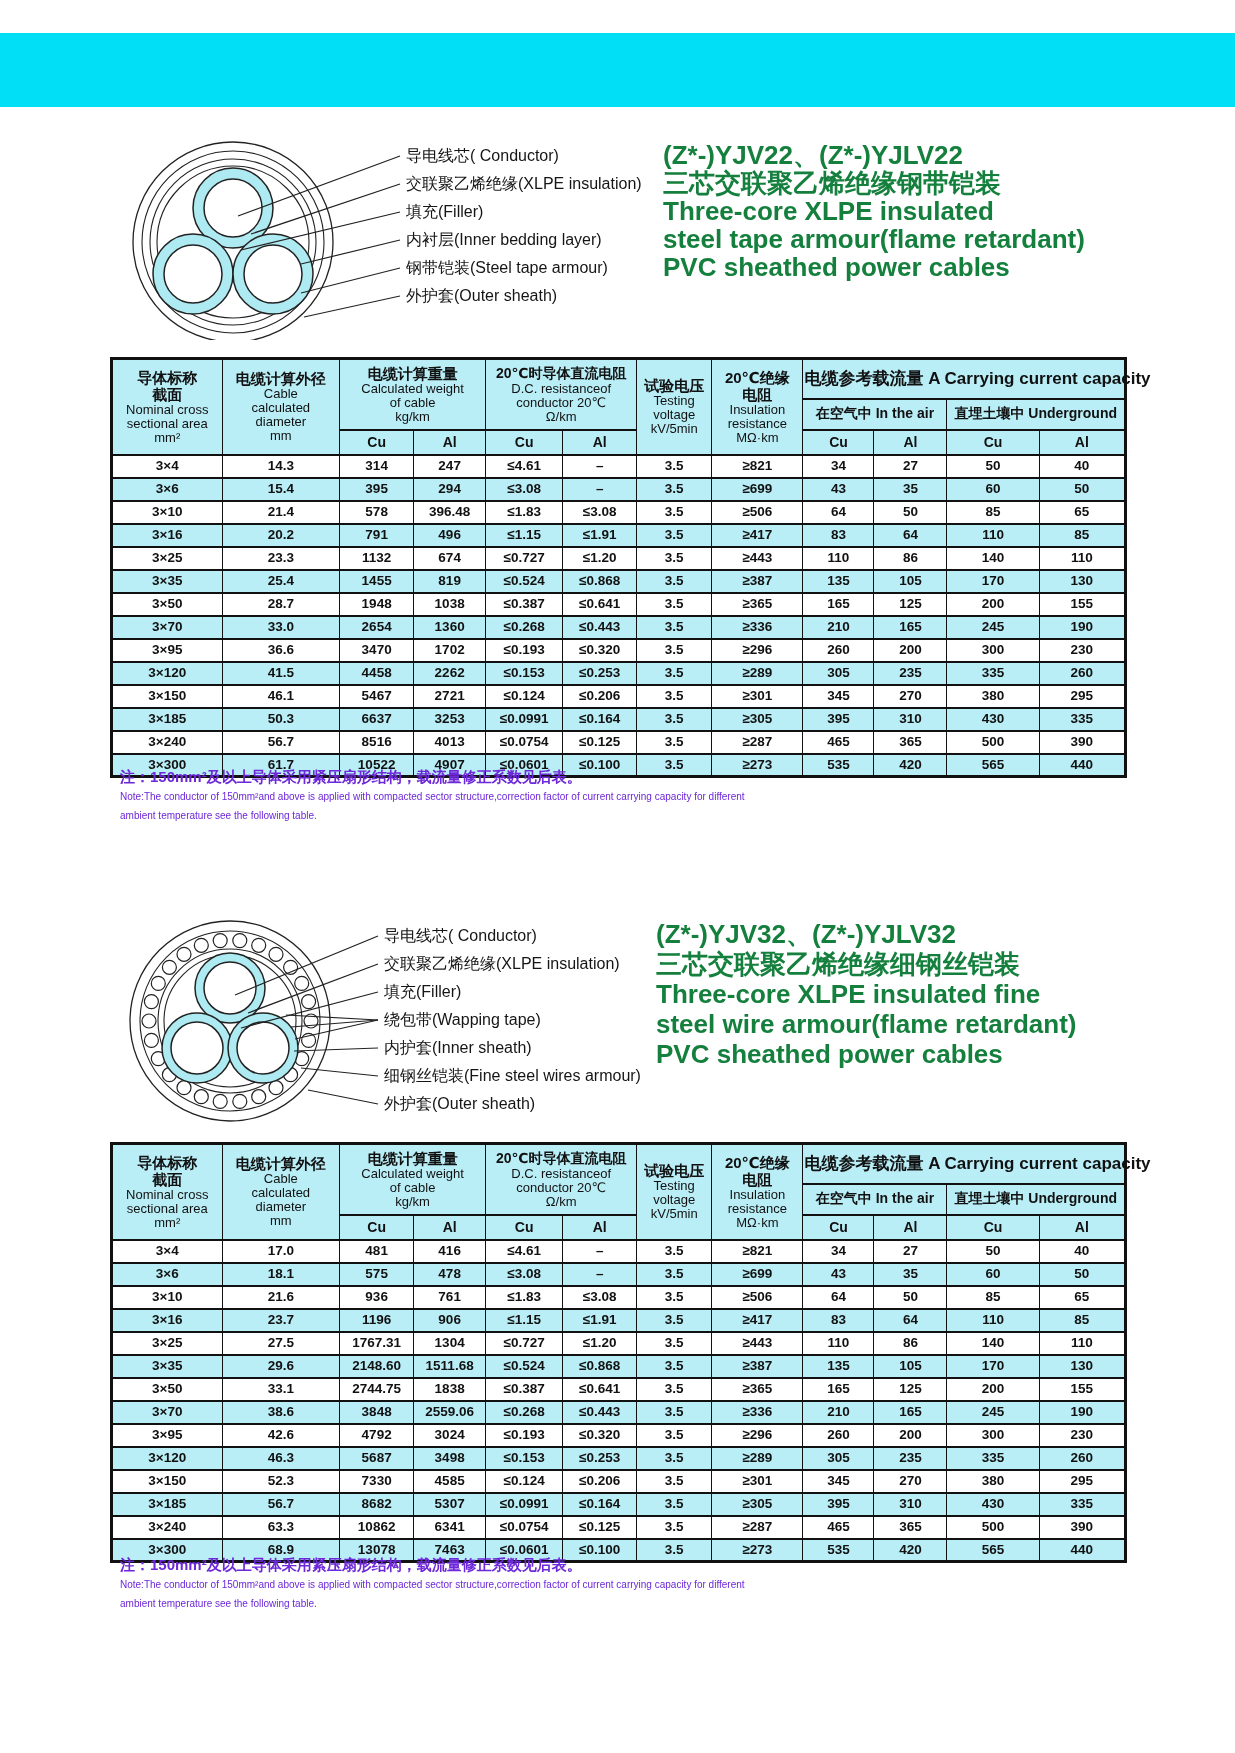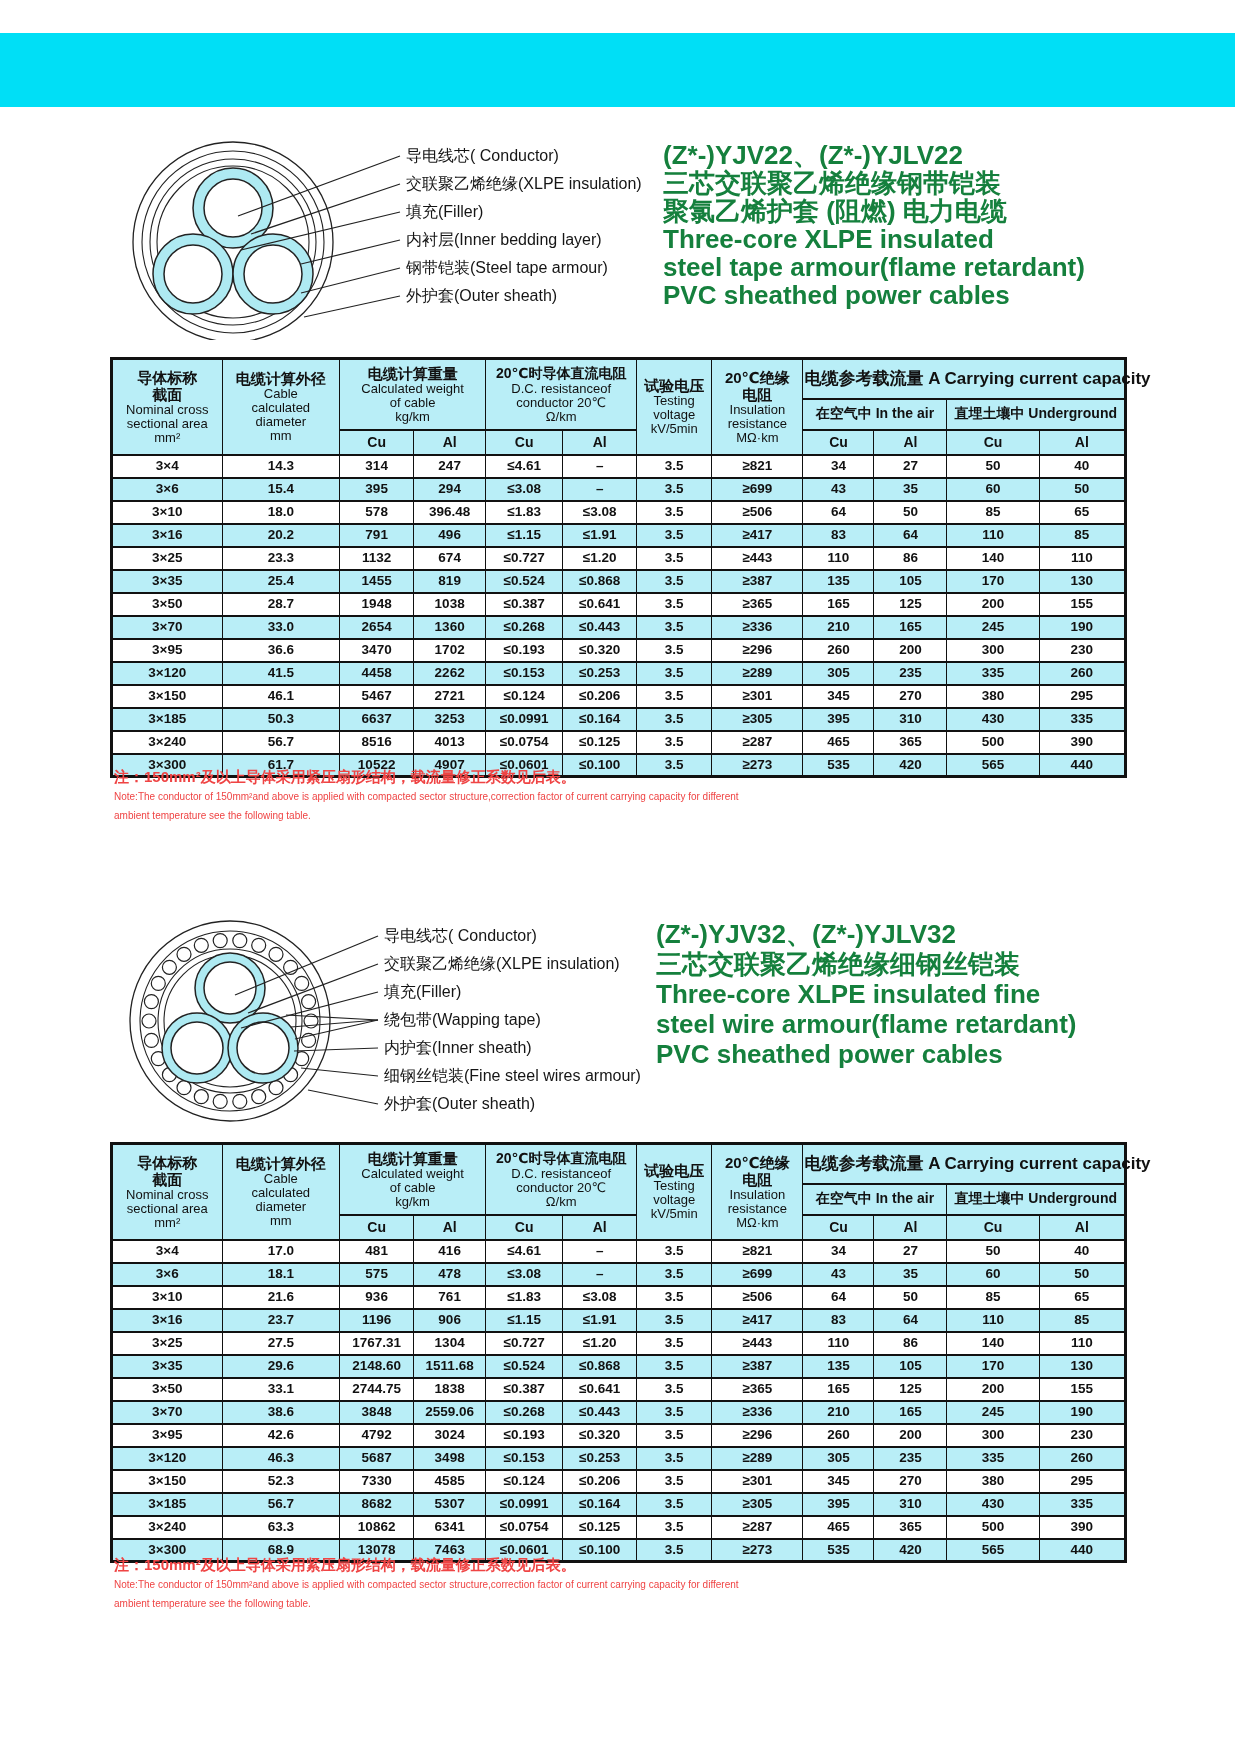--- a/index.html
+++ b/index.html
@@ -34,21 +34,21 @@
   .cable-table thead th{background:#b9eef7;font-weight:bold;}
   .cable-table .h1 th{height:40px;}
   .cable-table .h2 th{height:31px;font-size:14px;white-space:nowrap;}
   .cable-table .h3 th{height:25px;font-size:14px;}
   .hl{font-size:13px;line-height:14px;font-weight:normal;}
   .hl.zh{font-size:15px;line-height:17px;font-weight:bold;white-space:nowrap;}
   .cap-title{font-size:17px;font-weight:bold;white-space:nowrap;}
   .cable-table tbody td{height:23px;font-size:13.5px;font-weight:bold;line-height:14px;}
   .cable-table tbody tr:nth-child(even) td{background:#b9eef7;}
 
-  .note{position:absolute;left:114px;width:1020px;color:#ef4444;}
+  .note{position:absolute;left:120px;width:1020px;color:#6d28d9;}
   #note1{top:766px;}
   #note2{top:1554px;}
   .note .nzh{font-size:15px;font-weight:bold;line-height:21px;}
   .note .nen{font-size:10px;line-height:19px;}
 </style>
 </head>
 <body>
 
 <div id="page">
 
@@ -83,21 +83,20 @@
       <text x="301" y="79">填充(Filler)</text>
       <text x="301" y="107">内衬层(Inner bedding layer)</text>
       <text x="301" y="135">钢带铠装(Steel tape armour)</text>
       <text x="301" y="163">外护套(Outer sheath)</text>
     </g>
   </svg>
 
   <div class="title" id="title1">
     <div class="tl">(Z*-)YJV22、(Z*-)YJLV22</div>
     <div class="tl">三芯交联聚乙烯绝缘钢带铠装</div>
-    <div class="tl">聚氯乙烯护套 (阻燃) 电力电缆</div>
     <div class="tl">Three-core XLPE insulated</div>
     <div class="tl">steel tape armour(flame retardant)</div>
     <div class="tl">PVC sheathed power cables</div>
   </div>
 
   <table class="cable-table" id="table1">
     <colgroup>
       <col style="width:10.9%">
         <col style="width:11.6%">
         <col style="width:7.3%">
@@ -195,21 +194,21 @@
           <td>–</td>
           <td>3.5</td>
           <td>≥699</td>
           <td>43</td>
           <td>35</td>
           <td>60</td>
           <td>50</td>
         </tr>
         <tr>
           <td>3×10</td>
-          <td>18.0</td>
+          <td>21.4</td>
           <td>578</td>
           <td>396.48</td>
           <td>≤1.83</td>
           <td>≤3.08</td>
           <td>3.5</td>
           <td>≥506</td>
           <td>64</td>
           <td>50</td>
           <td>85</td>
           <td>65</td>

